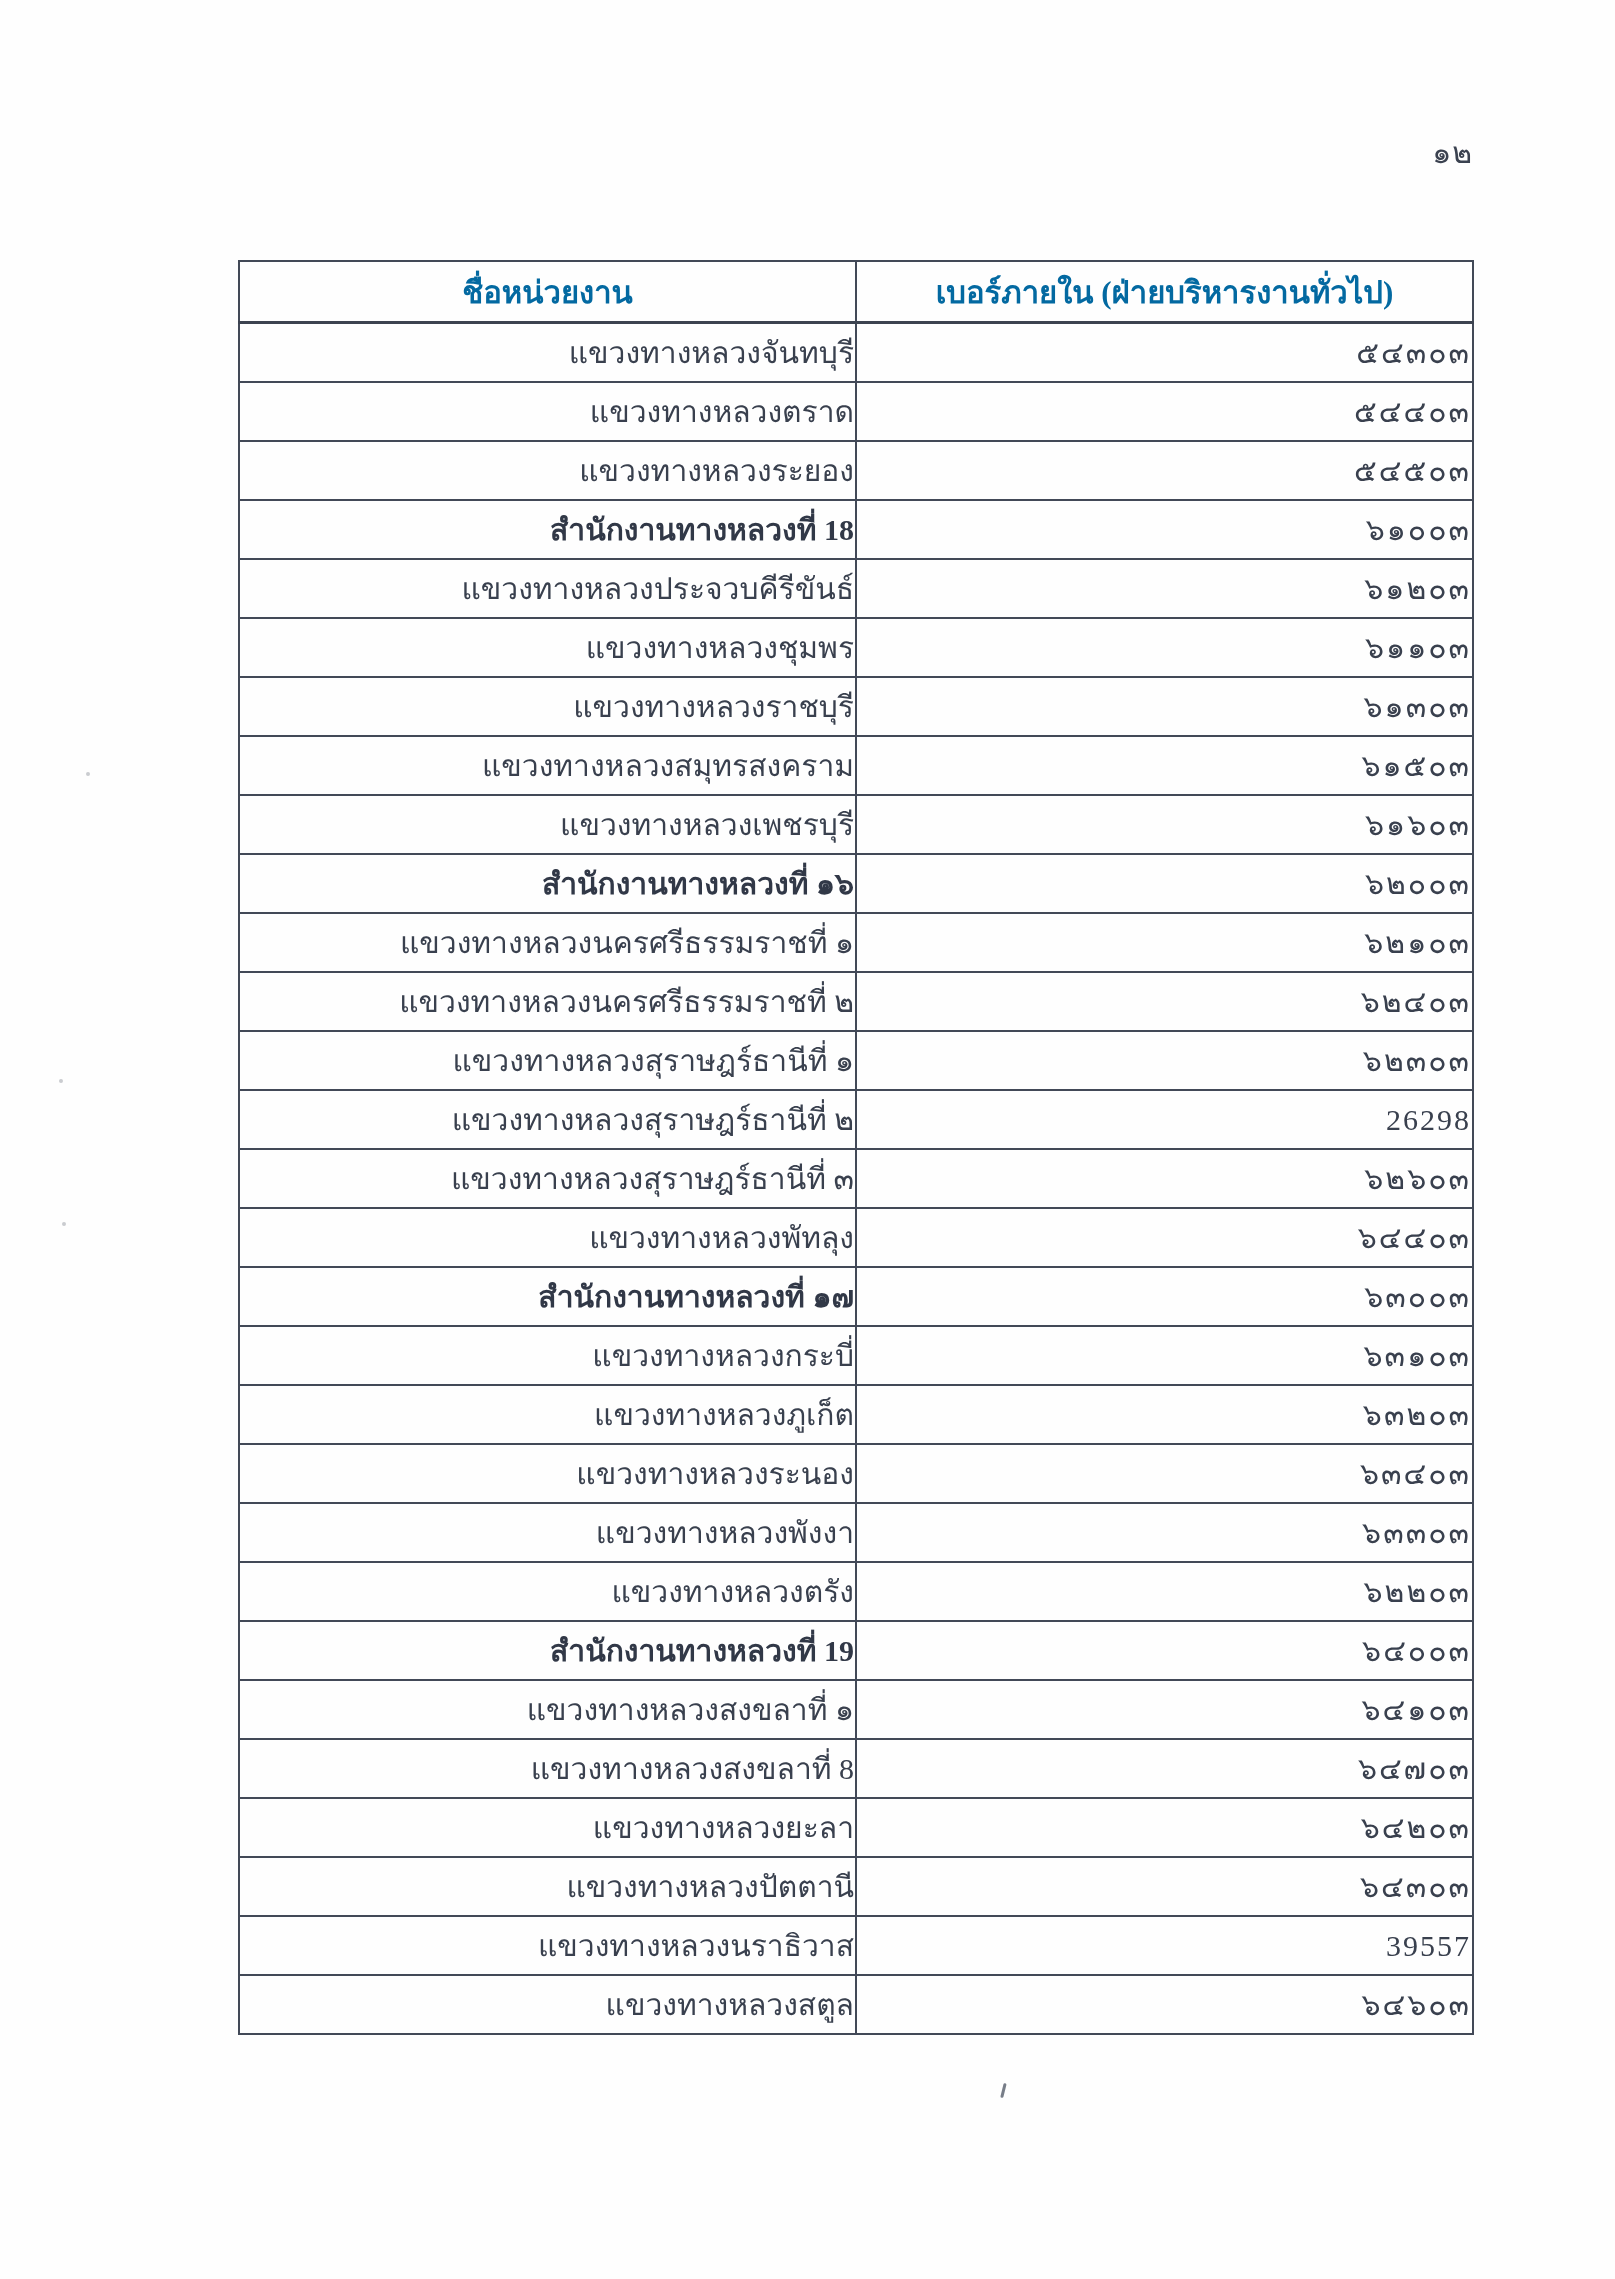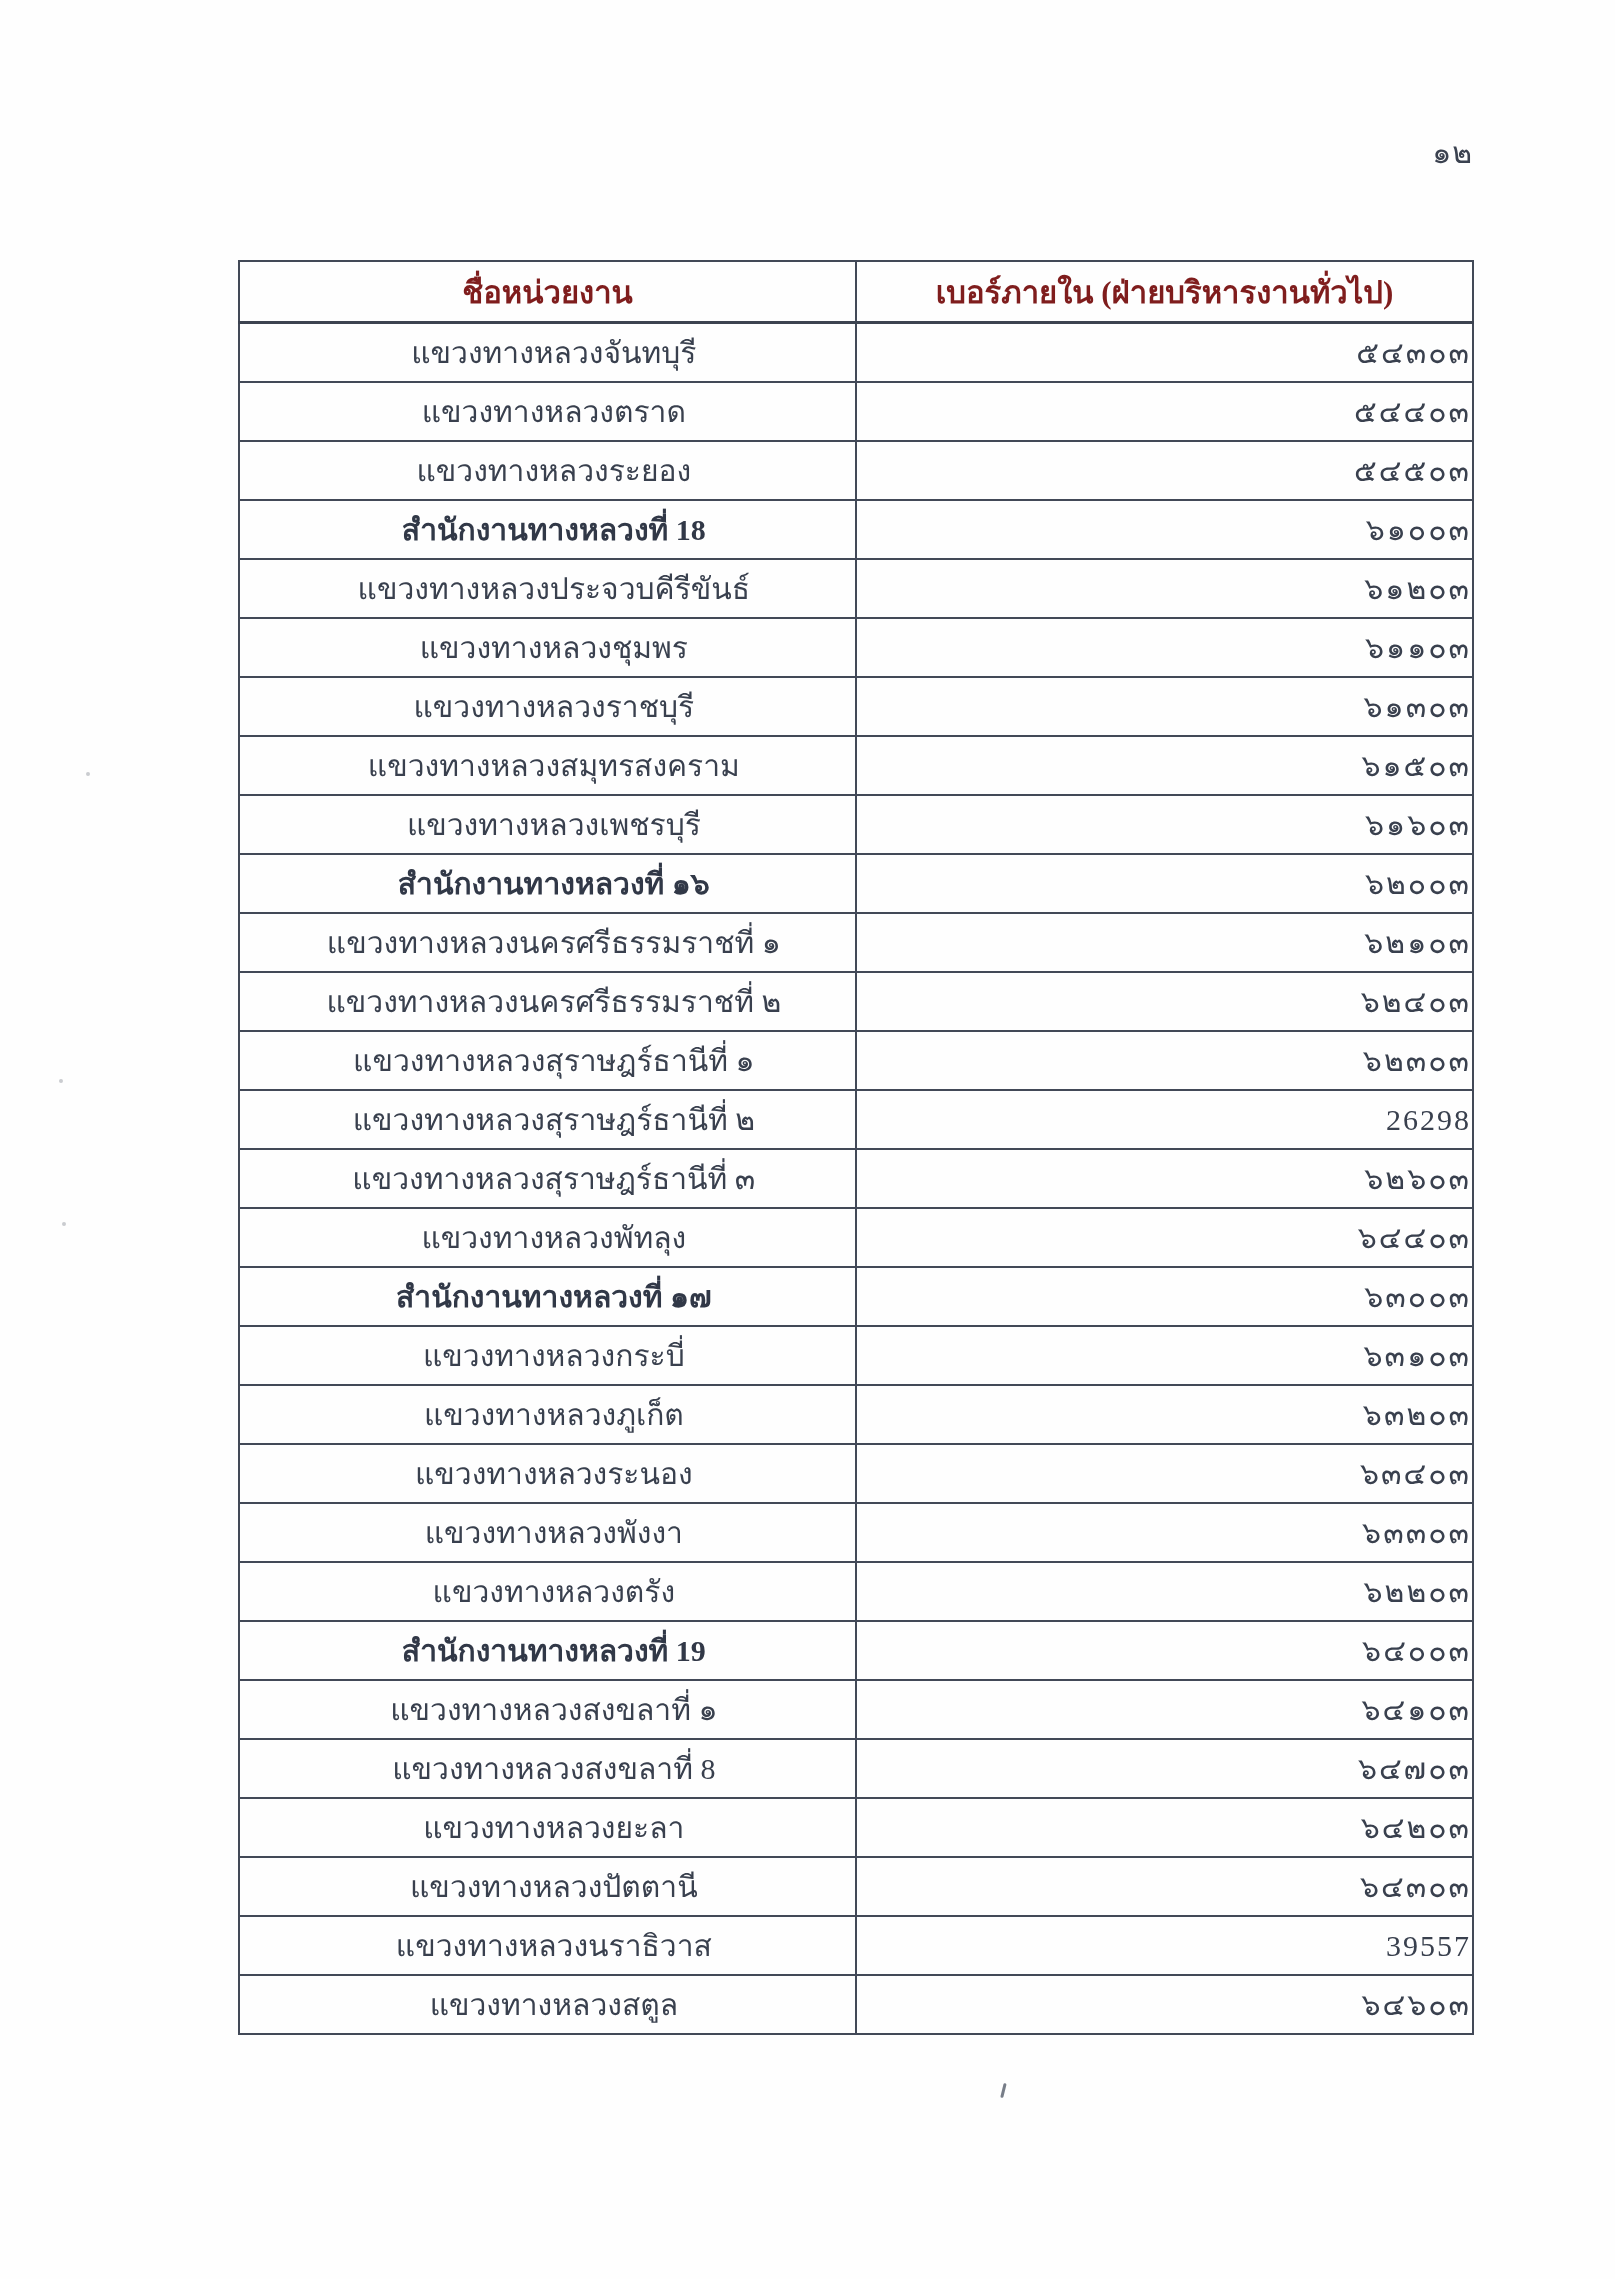--- a/index.html
+++ b/index.html
@@ -45,28 +45,28 @@
     overflow: hidden;
     white-space: nowrap;
   }
   table.directory { border: 2.9px solid #3c4350; }
   table.directory thead th {
     height: 57px;
     font-size: 31px;
     font-weight: bold;
     text-align: center;
     border-bottom: 3.9px solid #3c4350;
-    color: #7f1d1d;
+    color: #0369a1;
   }
   table.directory tbody td {
     height: 55px;
     font-size: 30px;
   }
   td.cell-name {
-    text-align: center;
+    text-align: right;
     padding-left: 13.7px;
   }
   td.cell-phone {
     text-align: right;
     font-size: 28px;
     letter-spacing: 2px;
   }
   tr.section-row td.cell-name {
     font-weight: bold;
     color: #313847;

